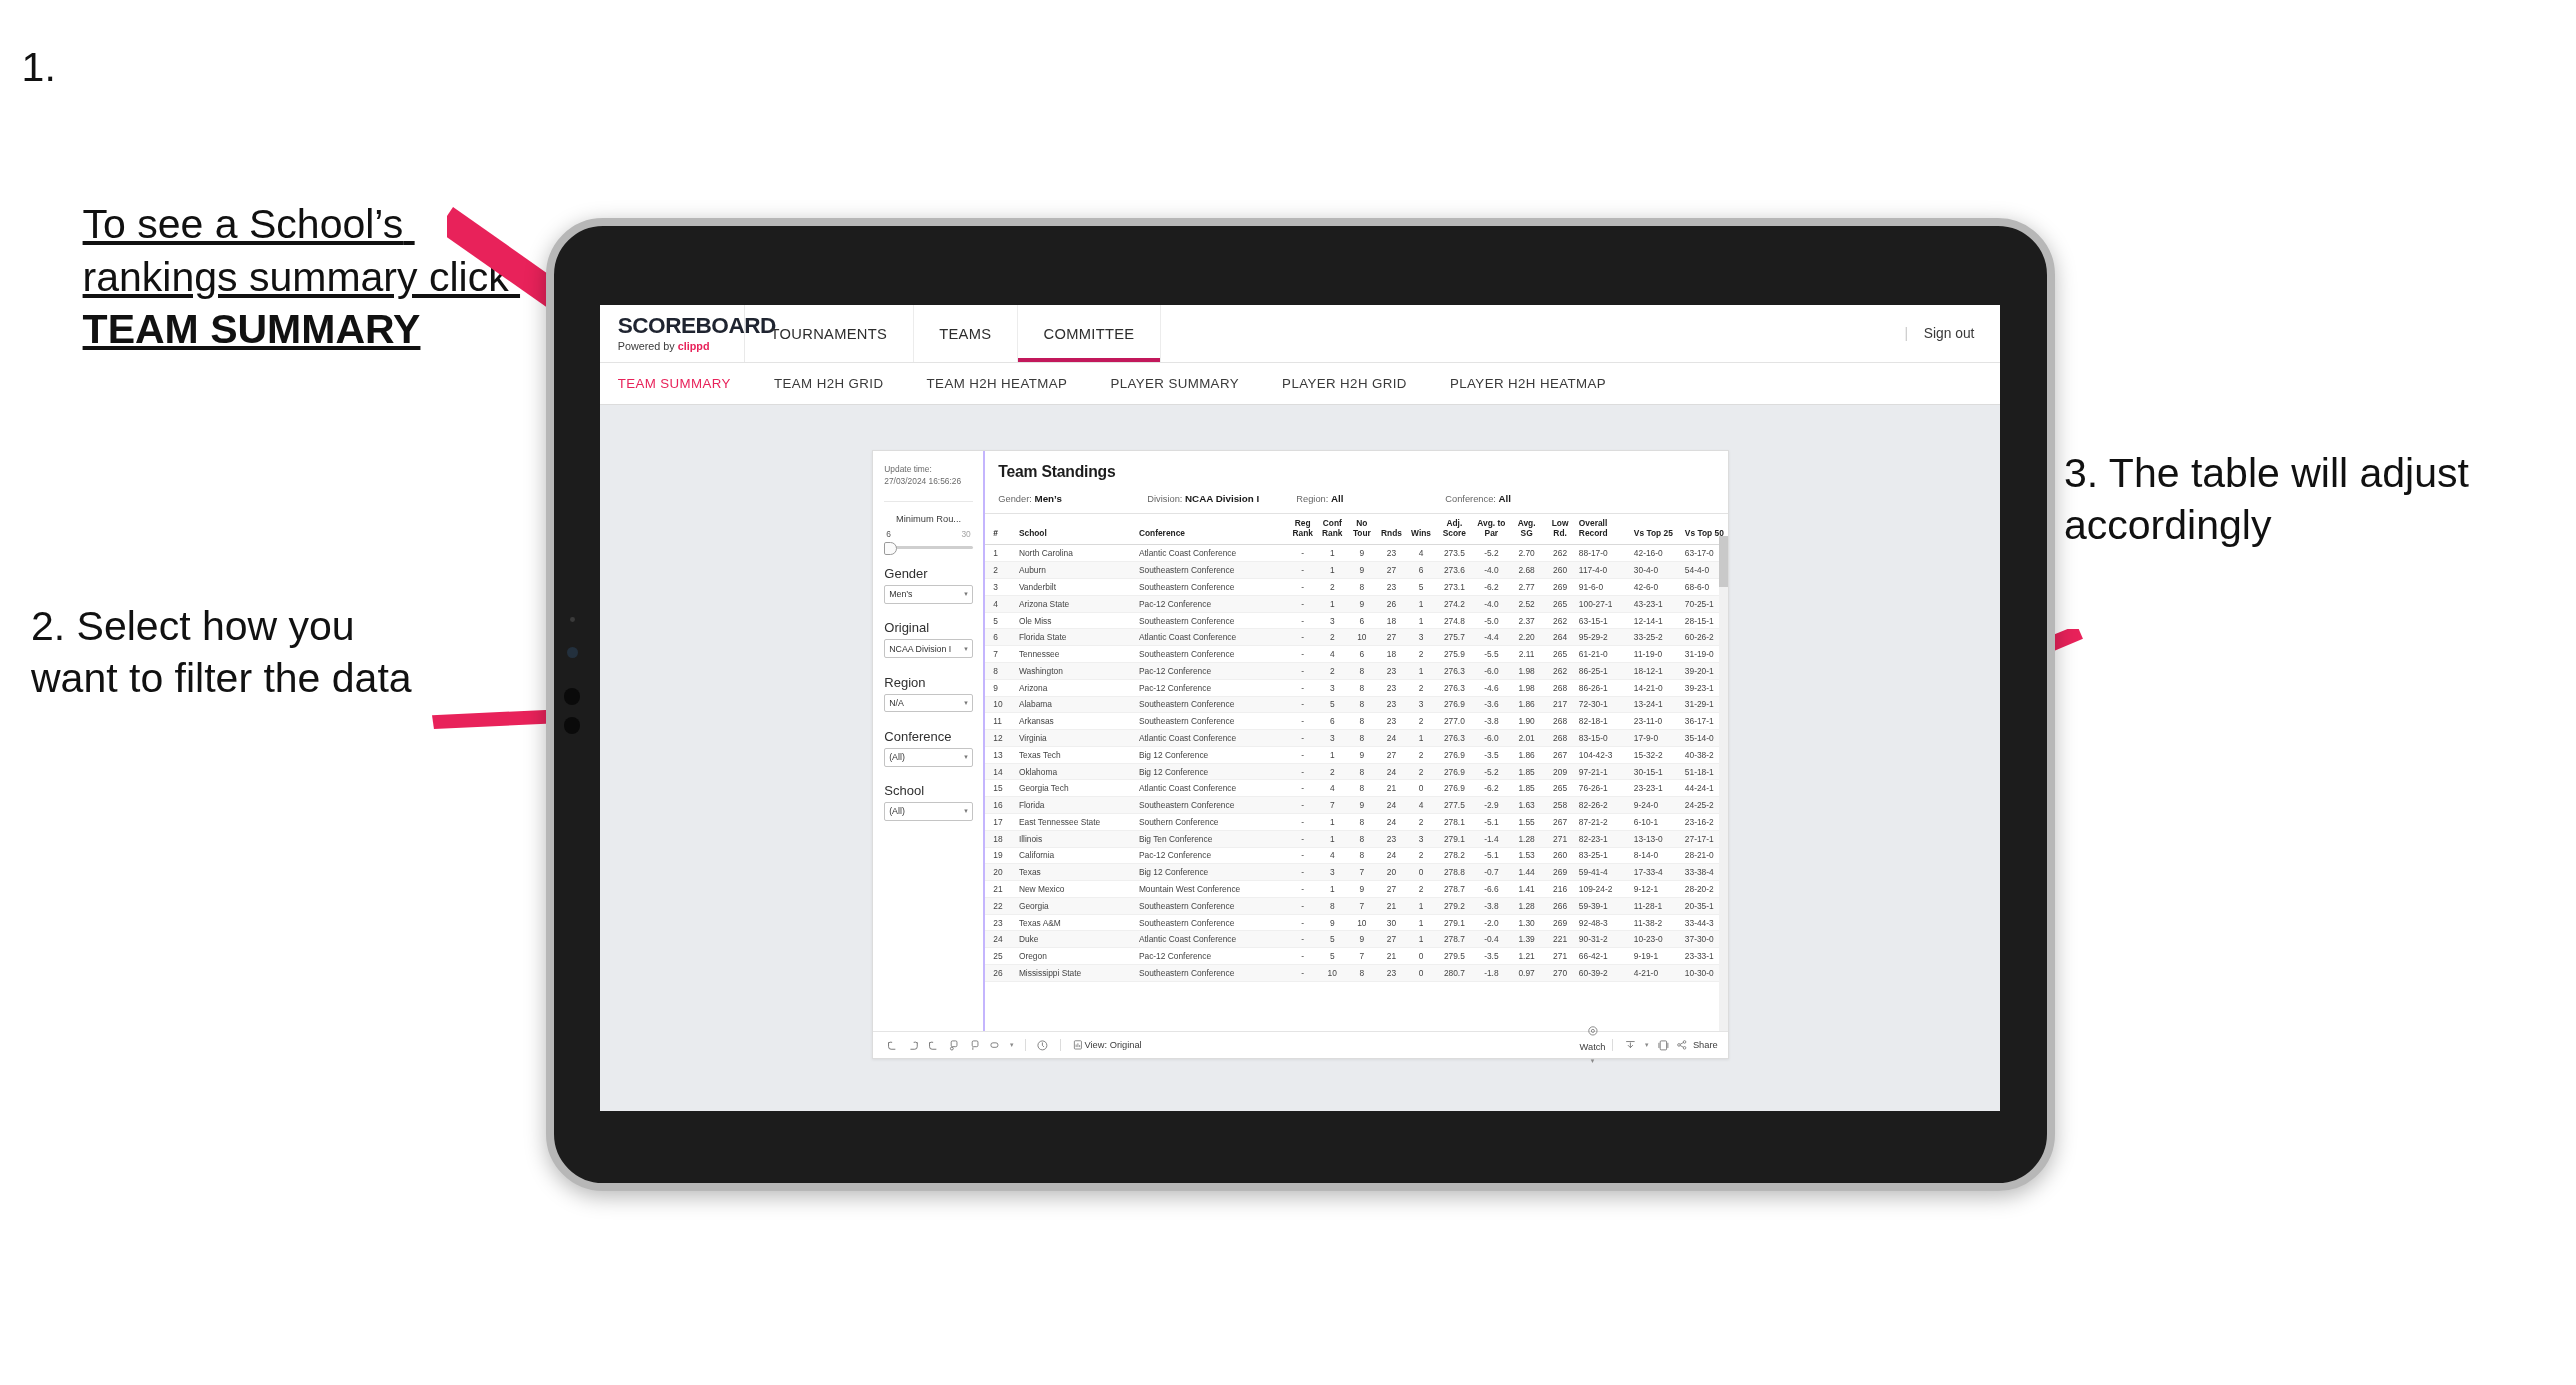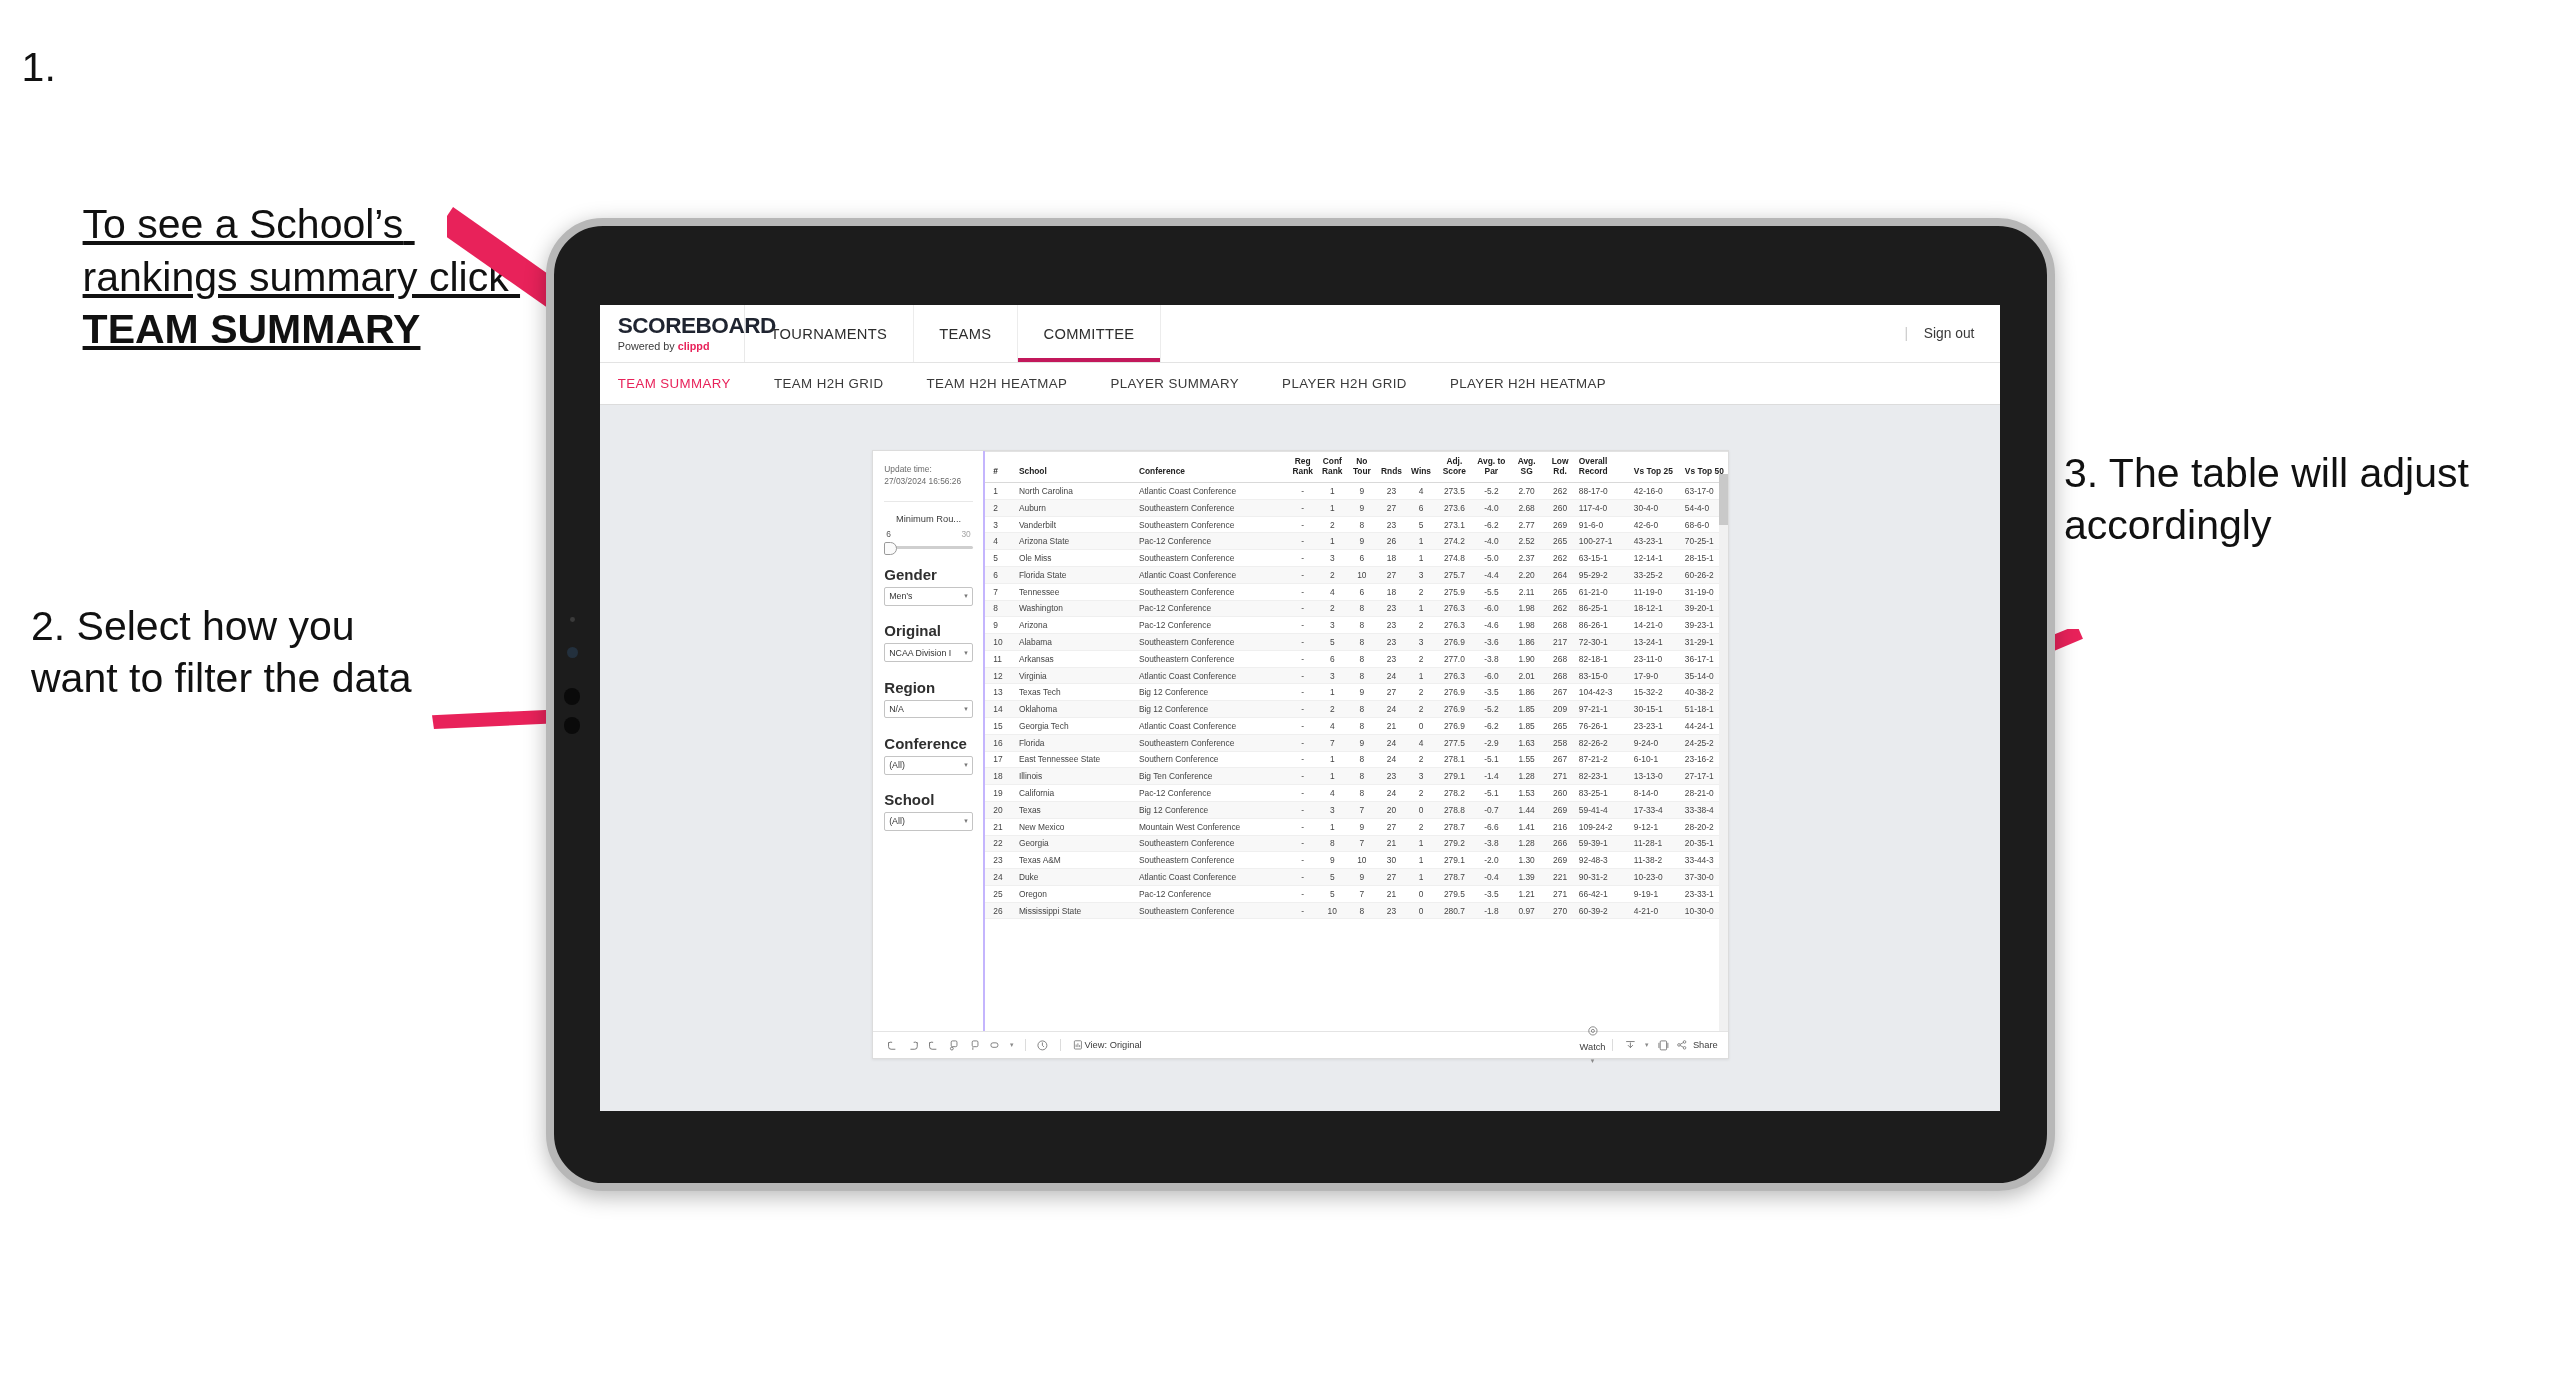--- a/index.html
+++ b/index.html
@@ -150,21 +150,21 @@
   .slider-ends{display:flex;justify-content:space-between;font-size:8.4px;color:#555;padding:0 2px;}
   .slider-ends .hi{color:#a5a5a5;}
   .slider-track{
     position:relative;height:3.9px;background:#cfcfcf;border-radius:2px;margin-top:6.9px;margin-bottom:2px;
   }
   .slider-knob{
     position:absolute;left:0px;top:-3.9px;width:10.8px;height:11.8px;
     background:#fbfbfb;border:1px solid #9a9a9a;border-radius:2px 6.9px 6.9px 2px;
   }
   .fil-group{margin-top:16.7px;}
-  .fil-label{font-size:15px;color:#2f2f2f;font-weight:bold;margin-bottom:3.9px;}
+  .fil-label{font-size:13px;color:#2f2f2f;font-weight:normal;margin-bottom:3.9px;}
   .fil-select{
     height:16.7px;border:1px solid #c4c4c4;background:#fff;border-radius:2px;
     display:flex;align-items:center;justify-content:space-between;
     padding:0 3.9px;font-size:8.8px;color:#333;cursor:pointer;
   }
   .fil-select .caret{font-size:6.9px;color:#777;}
 
   
   #dash-content{flex:1;min-width:0;display:flex;flex-direction:column;}
   #dash-head{padding:11.8px 0 9.8px 13.8px;}
@@ -343,20 +343,29 @@
             <div class="fil-group">
               <div class="fil-label">School</div>
               <div class="fil-select">
                 <span>(All)</span>
                 <span class="caret">▾</span>
               </div>
             </div>
           </div>
 
           <div id="dash-content">
+            <div id="dash-head">
+              <div id="dash-title">Team Standings</div>
+              <div id="dash-meta">
+                <div class="cell"><span>Gender: </span><b>Men’s</b></div>
+                <div class="cell"><span>Division: </span><b>NCAA Division I</b></div>
+                <div class="cell"><span>Region: </span><b>All</b></div>
+                <div class="cell"><span>Conference: </span><b>All</b></div>
+              </div>
+            </div>
 
             <div id="table-wrap">
               <div id="vscroll-trough"></div>
               <div id="vscroll"></div>
               <table id="standings-table">
                 <thead>
                   <tr>
                       <th class="c-rank">#</th>
                       <th class="c-school">School</th>
                       <th class="c-conf">Conference</th>

